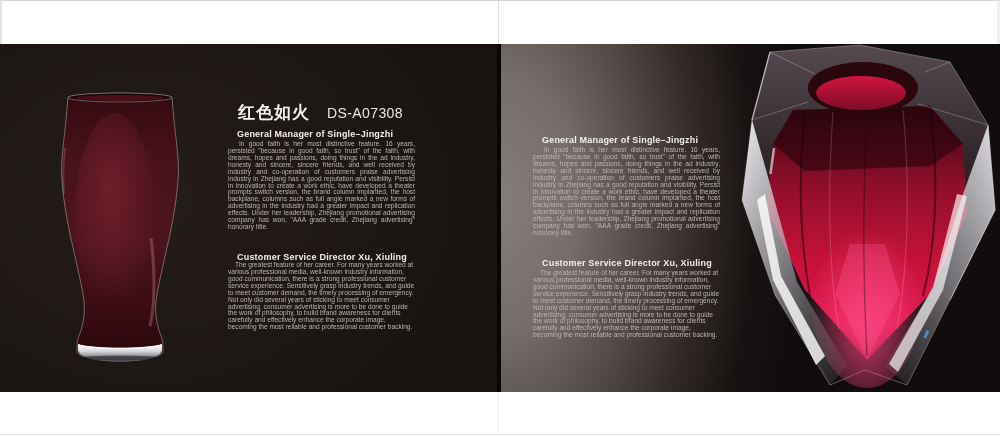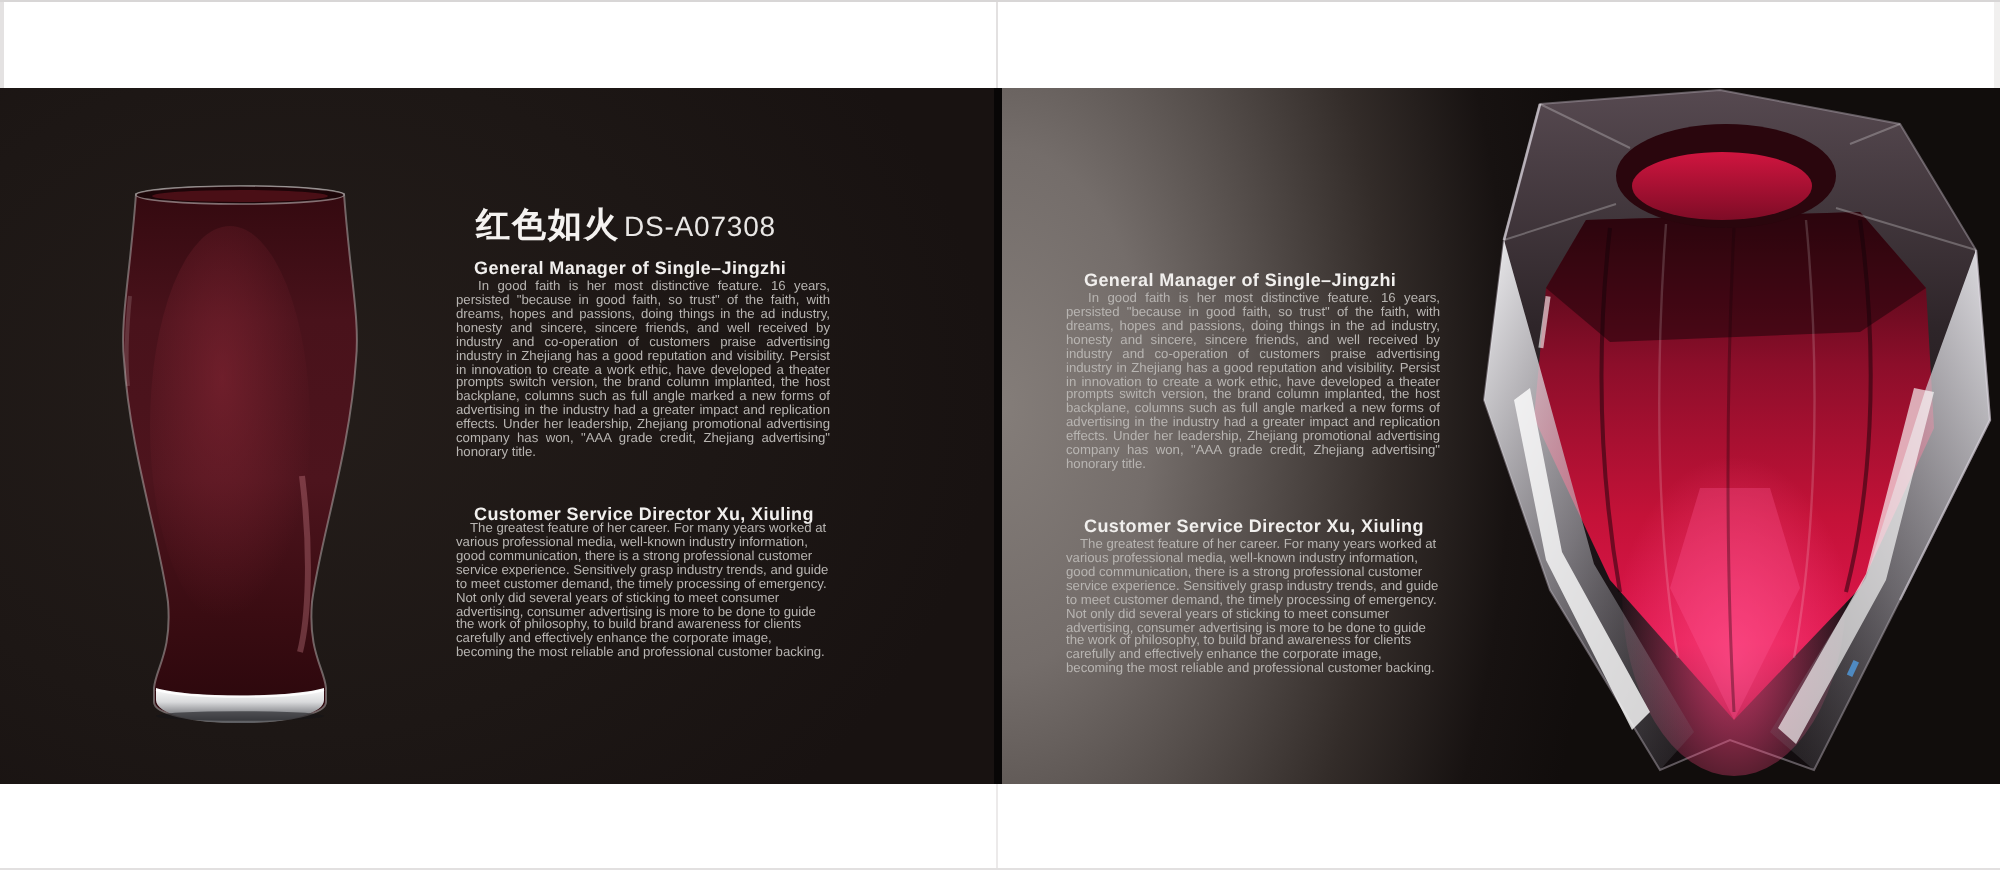--- a/index.html
+++ b/index.html
@@ -19,21 +19,21 @@
   .spread{position:absolute;left:0;top:44px;width:1000px;height:348px;}
   .page-left{position:absolute;left:0;top:0;width:497px;height:348px;
     background:radial-gradient(70% 80% at 30% 45%, #241d1a 0%, #1d1715 60%, #181211 100%);}
   .gutter{position:absolute;left:497px;top:0;width:4px;height:348px;background:#080606;}
   .page-right{position:absolute;left:501px;top:0;width:499px;height:348px;
     background:radial-gradient(60% 150% at 0% 46%, #847d79 0%, #746d6a 25%, #544d4a 45%, #332c29 65%, #171211 85%, #110d0c 100%);}
   
   .abs{position:absolute;}
   .title-row{display:flex;align-items:baseline;white-space:nowrap;}
   .cn-title{font-size:17px;font-weight:bold;color:#f4f2f0;letter-spacing:1px;}
-  .model{font-size:14px;font-weight:400;color:#e9e7e5;letter-spacing:0.4px;margin-left:2px;}
+  .model{font-size:14px;font-weight:400;color:#e9e7e5;letter-spacing:0.4px;margin-left:17px;}
   .sec-h{font-size:9px;font-weight:bold;color:#f1efed;letter-spacing:0.2px;white-space:nowrap;}
   .sec-p{font-size:6.6px;line-height:6.92px;color:#b8b5b2;width:187px;}
   .p-justify{text-align:justify;text-indent:11px;}
   .p-left{text-align:left;text-indent:7px;}
   
   .vase{position:absolute;}
 </style>
 </head>
 <body>
 

